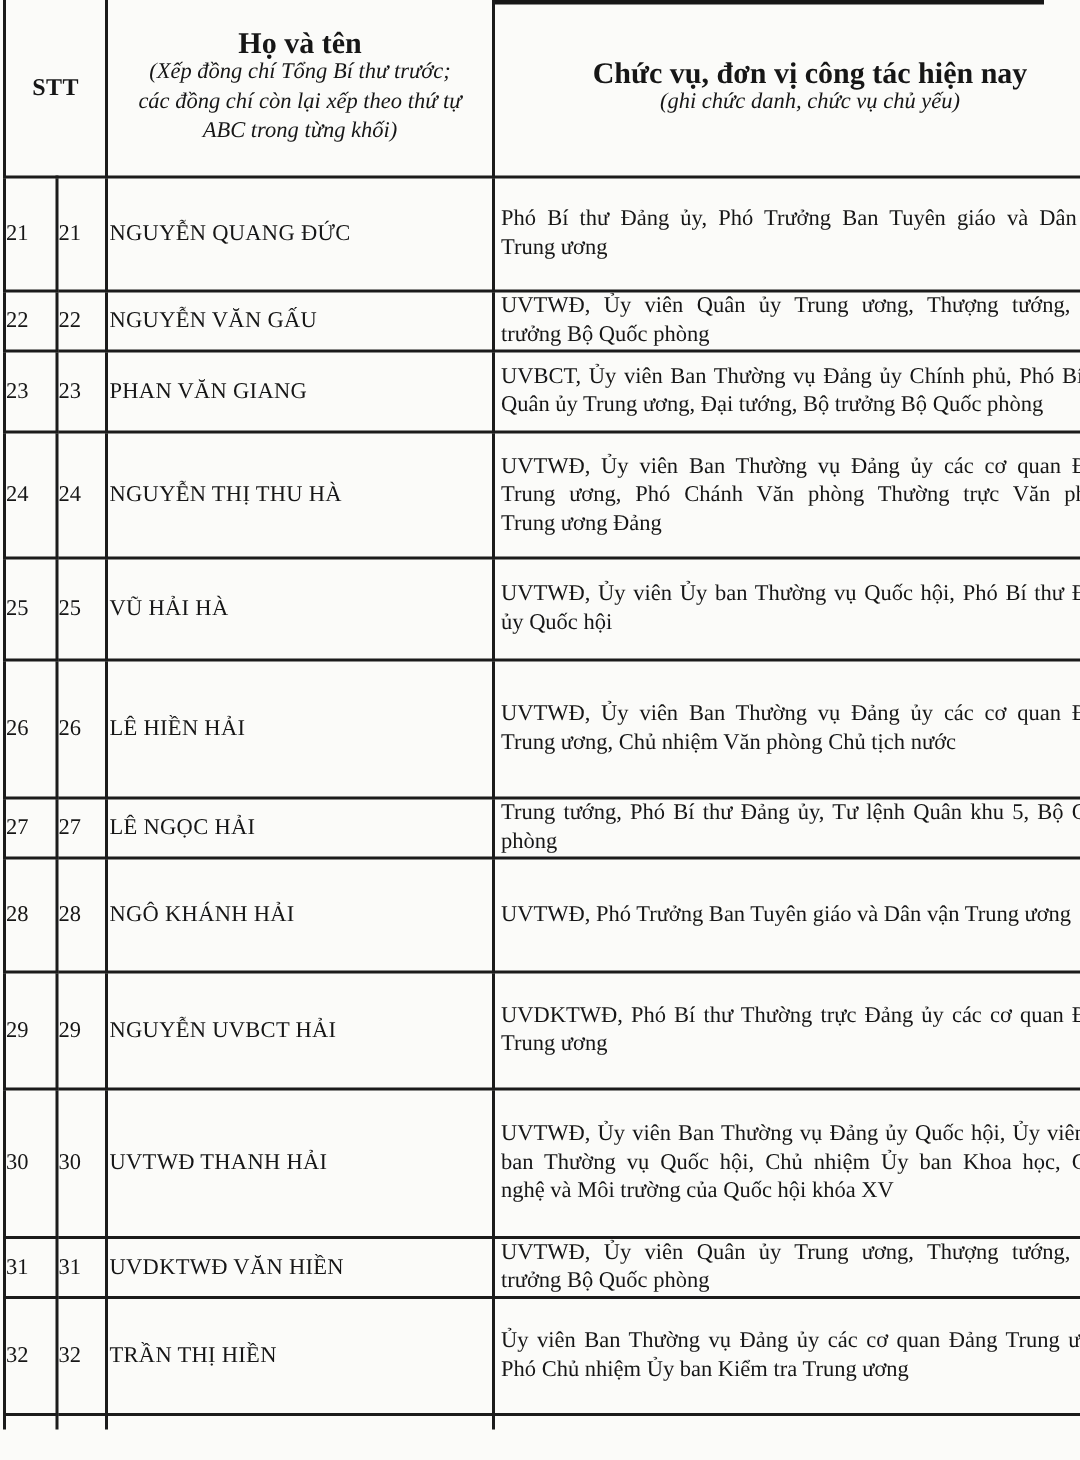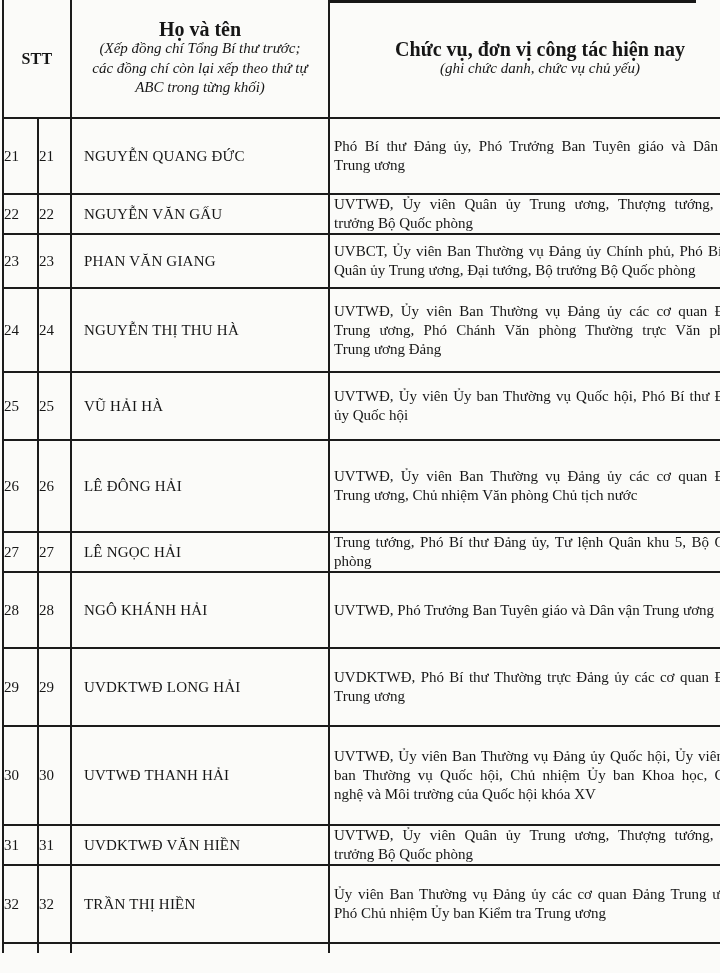--- a/index.html
+++ b/index.html
@@ -72,21 +72,21 @@
     line-height: 19.5px;
     white-space: pre-line;
   }
 
   td.no-cell {
     text-align: left;
     font-size: 15px;
   }
   td.name-cell {
     font-size: 15px;
-    padding-left: 12px;
+    padding-left: 1px;
     letter-spacing: 0.2px;
     white-space: nowrap;
   }
   td.pos-cell {
     font-size: 15px;
     line-height: 19px;
     padding-left: 4px;
     padding-right: 3px;
   }
   .pline { white-space: nowrap; }
@@ -184,21 +184,21 @@
       <td class="no-cell">25</td>
       <td class="name-cell">VŨ HẢI HÀ</td>
       <td class="pos-cell">
             <div class="pline j">UVTWĐ, Ủy viên Ủy ban Thường vụ Quốc hội, Phó Bí thư Đảng</div>
             <div class="pline">ủy Quốc hội</div>
           </td>
     </tr>
         <tr>
       <td class="no-cell">26</td>
       <td class="no-cell">26</td>
-      <td class="name-cell">LÊ ĐÔNG HẢI</td>
+      <td class="name-cell">LÊ HIỀN HẢI</td>
       <td class="pos-cell">
             <div class="pline j">UVTWĐ, Ủy viên Ban Thường vụ Đảng ủy các cơ quan Đảng</div>
             <div class="pline">Trung ương, Chủ nhiệm Văn phòng Chủ tịch nước</div>
           </td>
     </tr>
         <tr>
       <td class="no-cell">27</td>
       <td class="no-cell">27</td>
       <td class="name-cell">LÊ NGỌC HẢI</td>
       <td class="pos-cell">
@@ -210,21 +210,21 @@
       <td class="no-cell">28</td>
       <td class="no-cell">28</td>
       <td class="name-cell">NGÔ KHÁNH HẢI</td>
       <td class="pos-cell">
             <div class="pline">UVTWĐ, Phó Trưởng Ban Tuyên giáo và Dân vận Trung ương</div>
           </td>
     </tr>
         <tr>
       <td class="no-cell">29</td>
       <td class="no-cell">29</td>
-      <td class="name-cell">UVDKTWĐ LONG HẢI</td>
+      <td class="name-cell">NGUYỄN UVBCT HẢI</td>
       <td class="pos-cell">
             <div class="pline j">UVDKTWĐ, Phó Bí thư Thường trực Đảng ủy các cơ quan Đảng</div>
             <div class="pline">Trung ương</div>
           </td>
     </tr>
         <tr>
       <td class="no-cell">30</td>
       <td class="no-cell">30</td>
       <td class="name-cell">UVTWĐ THANH HẢI</td>
       <td class="pos-cell">

